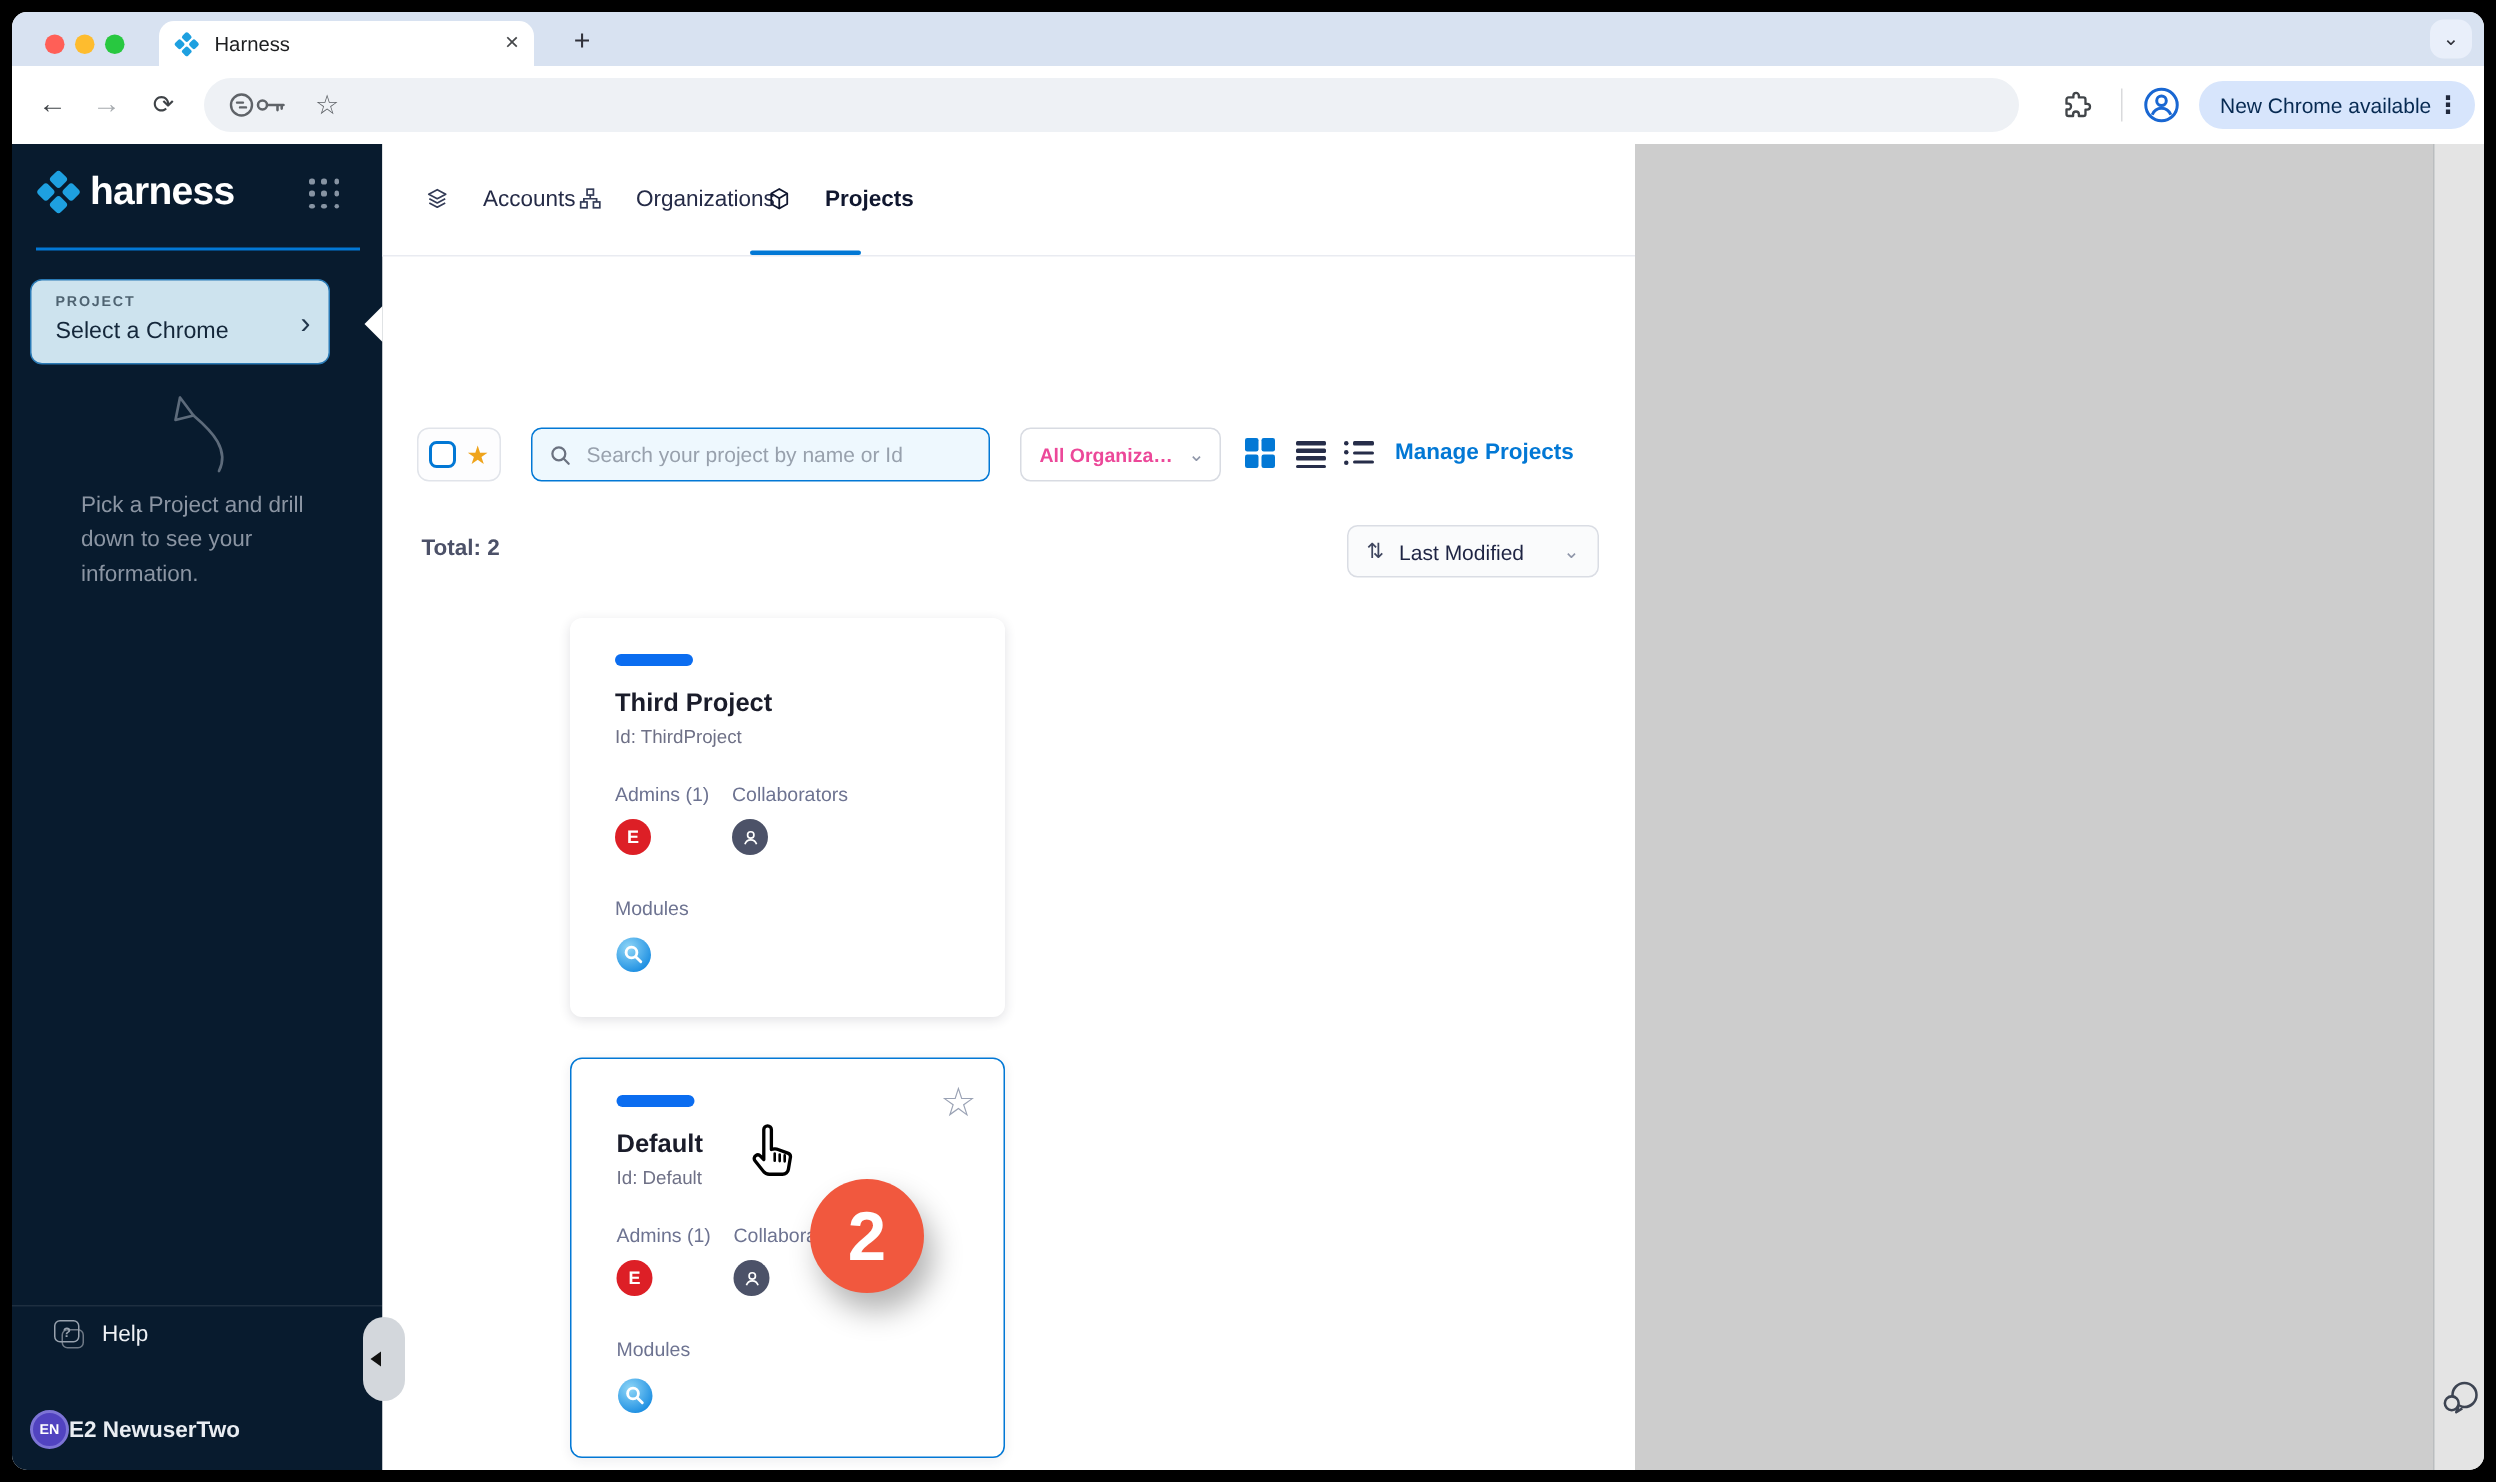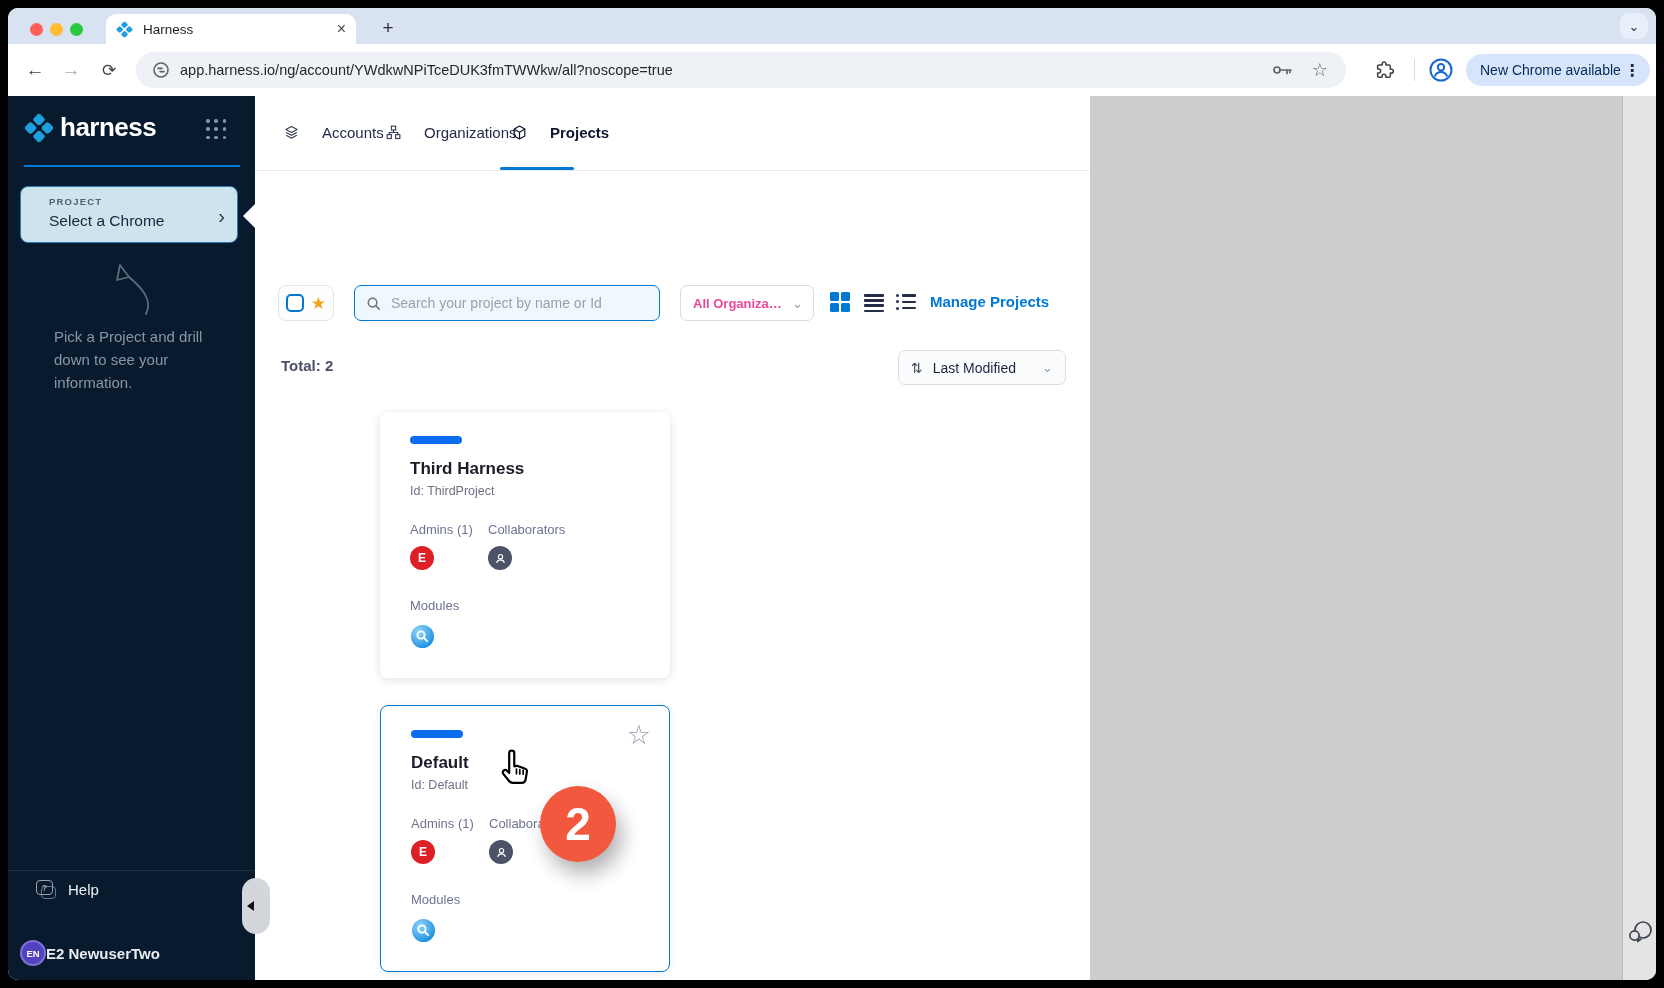--- a/index.html
+++ b/index.html
@@ -45,21 +45,21 @@
   .graypanel{position:absolute;left:1082px;top:88px;width:532px;height:884px;background:#cdcdcd;}
   .raillight{position:absolute;left:1614px;top:88px;width:34px;height:884px;background:#e4e4e4;border-left:1px solid #babdbf;box-sizing:border-box;}
   .support-icon{position:absolute;left:1618px;top:910px;}
 
   
   .logo-row{position:absolute;left:16px;top:104px;display:flex;align-items:center;}
   .wordmark{color:#fff;font-size:26px;font-weight:bold;letter-spacing:-0.5px;margin-left:6px;}
   .appgrid{position:absolute;left:198px;top:111px;width:22px;height:22px;display:grid;grid-template-columns:repeat(3,1fr);gap:3px;}
   .appgrid i{width:3.5px;height:3.5px;border-radius:50%;background:#8794a3;}
   .side-divider{position:absolute;left:16px;top:157px;width:216px;height:2px;background:#0278d5;}
-  .proj-select{position:absolute;left:12px;top:178px;width:218px;height:57px;background:#cde3ee;border:1px solid #2a7ab5;border-radius:8px;box-sizing:border-box;padding:9px 12px 0 28px;}
+  .proj-select{position:absolute;left:12px;top:178px;width:200px;height:57px;background:#cde3ee;border:1px solid #2a7ab5;border-radius:8px;box-sizing:border-box;padding:9px 12px 0 16px;}
   .proj-label{font-size:9.5px;font-weight:bold;letter-spacing:1.2px;color:#4e6371;}
   .proj-value{font-size:15.5px;color:#14273a;margin-top:5px;}
   .proj-chevron{position:absolute;right:12px;top:18px;font-size:20px;color:#22374c;}
   .notch{position:absolute;left:235px;top:196px;width:0;height:0;border-top:12px solid transparent;border-bottom:12px solid transparent;border-right:12px solid #fff;z-index:5;}
   .doodle{position:absolute;left:100px;top:252px;}
   .side-hint{position:absolute;left:46px;top:317px;width:172px;font-size:15px;line-height:23px;color:#8b95a3;}
   .side-sep{position:absolute;left:0;top:862px;width:247px;height:1px;background:rgba(255,255,255,0.09);}
   .help-row{position:absolute;left:28px;top:872px;display:flex;align-items:center;gap:12px;}
   .help-icon{position:relative;width:20px;height:18px;}
   .help-icon .b1{position:absolute;left:0;top:0;width:15px;height:13px;border:1.6px solid #98a2ae;border-radius:4px;color:#98a2ae;font-size:9px;font-weight:bold;display:flex;align-items:center;justify-content:center;}
@@ -152,21 +152,20 @@
 
   <div class="navbar">
     <div class="nav-glyph g-back">←</div>
     <div class="nav-glyph g-fwd">→</div>
     <div class="nav-glyph g-reload">⟳</div>
     <div class="omnibox">
       <svg class="siteinfo" viewBox="0 0 18 18">
         <circle cx="9" cy="9" r="7" fill="none" stroke="#5f6368" stroke-width="1.6"></circle>
         <path d="M6 7.4h4 M8 10.6h4" stroke="#5f6368" stroke-width="1.6" stroke-linecap="round"></path>
       </svg>
-      <span class="url-text">app.harness.io/ng/account/YWdkwNPiTceDUK3fmTWWkw/all?noscope=true</span>
       <span class="omni-icons">
         <svg width="22" height="14" viewBox="0 0 22 14">
           <circle cx="5" cy="7" r="3" fill="none" stroke="#5f6368" stroke-width="1.7"></circle>
           <path d="M8.2 7H19 M15 7v3.4 M17.8 7v2.4" stroke="#5f6368" stroke-width="1.7" stroke-linecap="round"></path>
         </svg>
         <span class="bookmark-star">☆</span>
       </span>
     </div>
     <svg class="ext-icon" width="22" height="22" viewBox="0 0 24 24">
       <path d="M11 3.2a2 2 0 0 1 2 2v1.3h3.3A1.5 1.5 0 0 1 17.8 8v3.2h1.2a2.1 2.1 0 0 1 0 4.2h-1.2v3.1a1.5 1.5 0 0 1-1.5 1.5H13v-1.2a2.1 2.1 0 0 0-4.2 0V20H5.5A1.5 1.5 0 0 1 4 18.5v-3.3h1.2a2.1 2.1 0 0 0 0-4.2H4V8a1.5 1.5 0 0 1 1.5-1.5H9V5.2a2 2 0 0 1 2-2z" fill="none" stroke="#414549" stroke-width="1.7" stroke-linejoin="round"></path>
@@ -315,21 +314,21 @@
 
   <div class="total-label">Total: 2</div>
   <div class="sort-dropdown">
     <span class="sort-glyph">⇅</span>
     <span class="sort-label">Last Modified</span>
     <span class="dd-chevron">⌄</span>
   </div>
 
   <div class="card card-1">
     <div class="card-bar"></div>
-    <div class="card-title">Third Harness</div>
+    <div class="card-title">Third Project</div>
     <div class="card-id">Id: ThirdProject</div>
     <div class="lbl lbl-admins">Admins (1)</div>
     <div class="lbl lbl-collab">Collaborators</div>
     <div class="avatar av-admin">E</div>
     <div class="avatar av-collab">
       <svg width="15" height="15" viewBox="0 0 24 24">
         <circle cx="12" cy="9" r="3.4" fill="none" stroke="#fff" stroke-width="1.8"></circle>
         <path d="M5.8 19c.9-3.2 3.2-4.8 6.2-4.8s5.3 1.6 6.2 4.8" fill="none" stroke="#fff" stroke-width="1.8"></path>
       </svg>
     </div>

